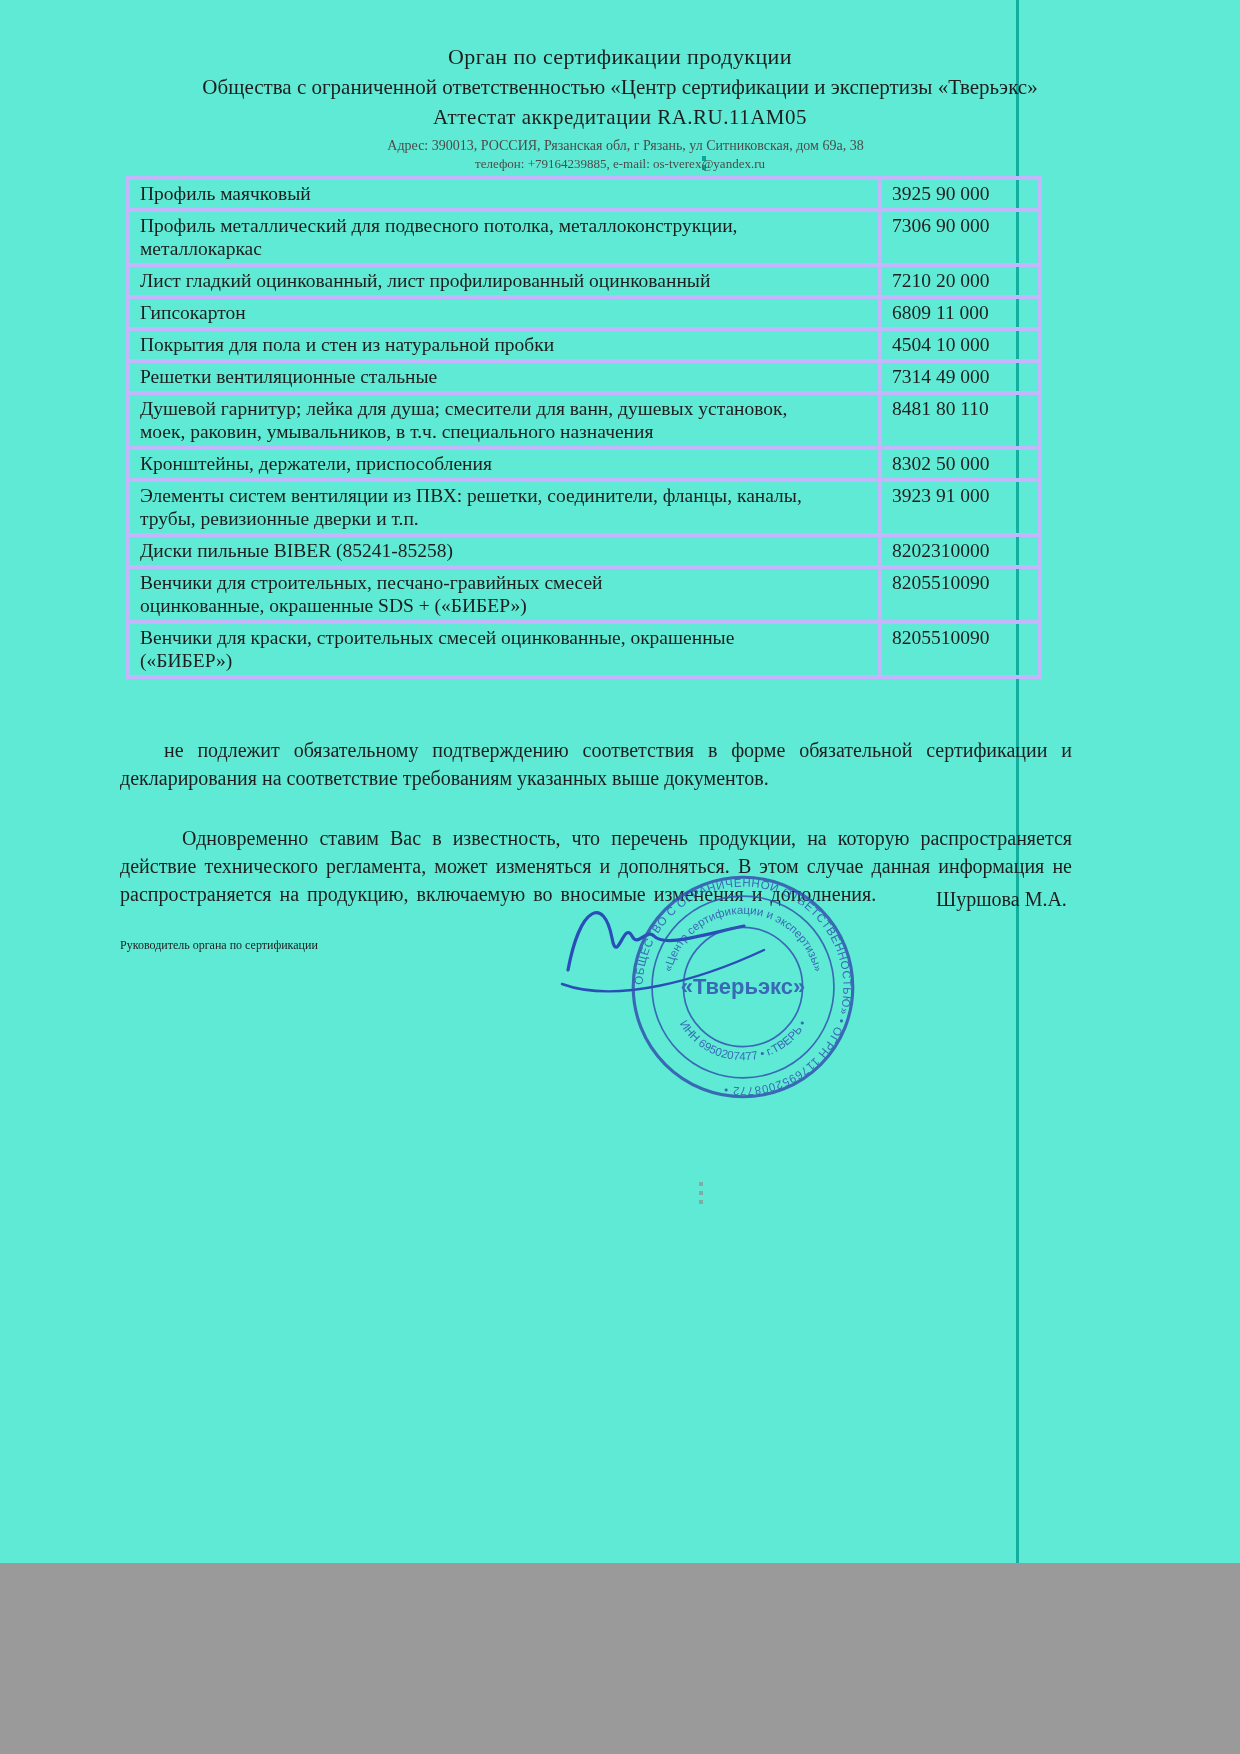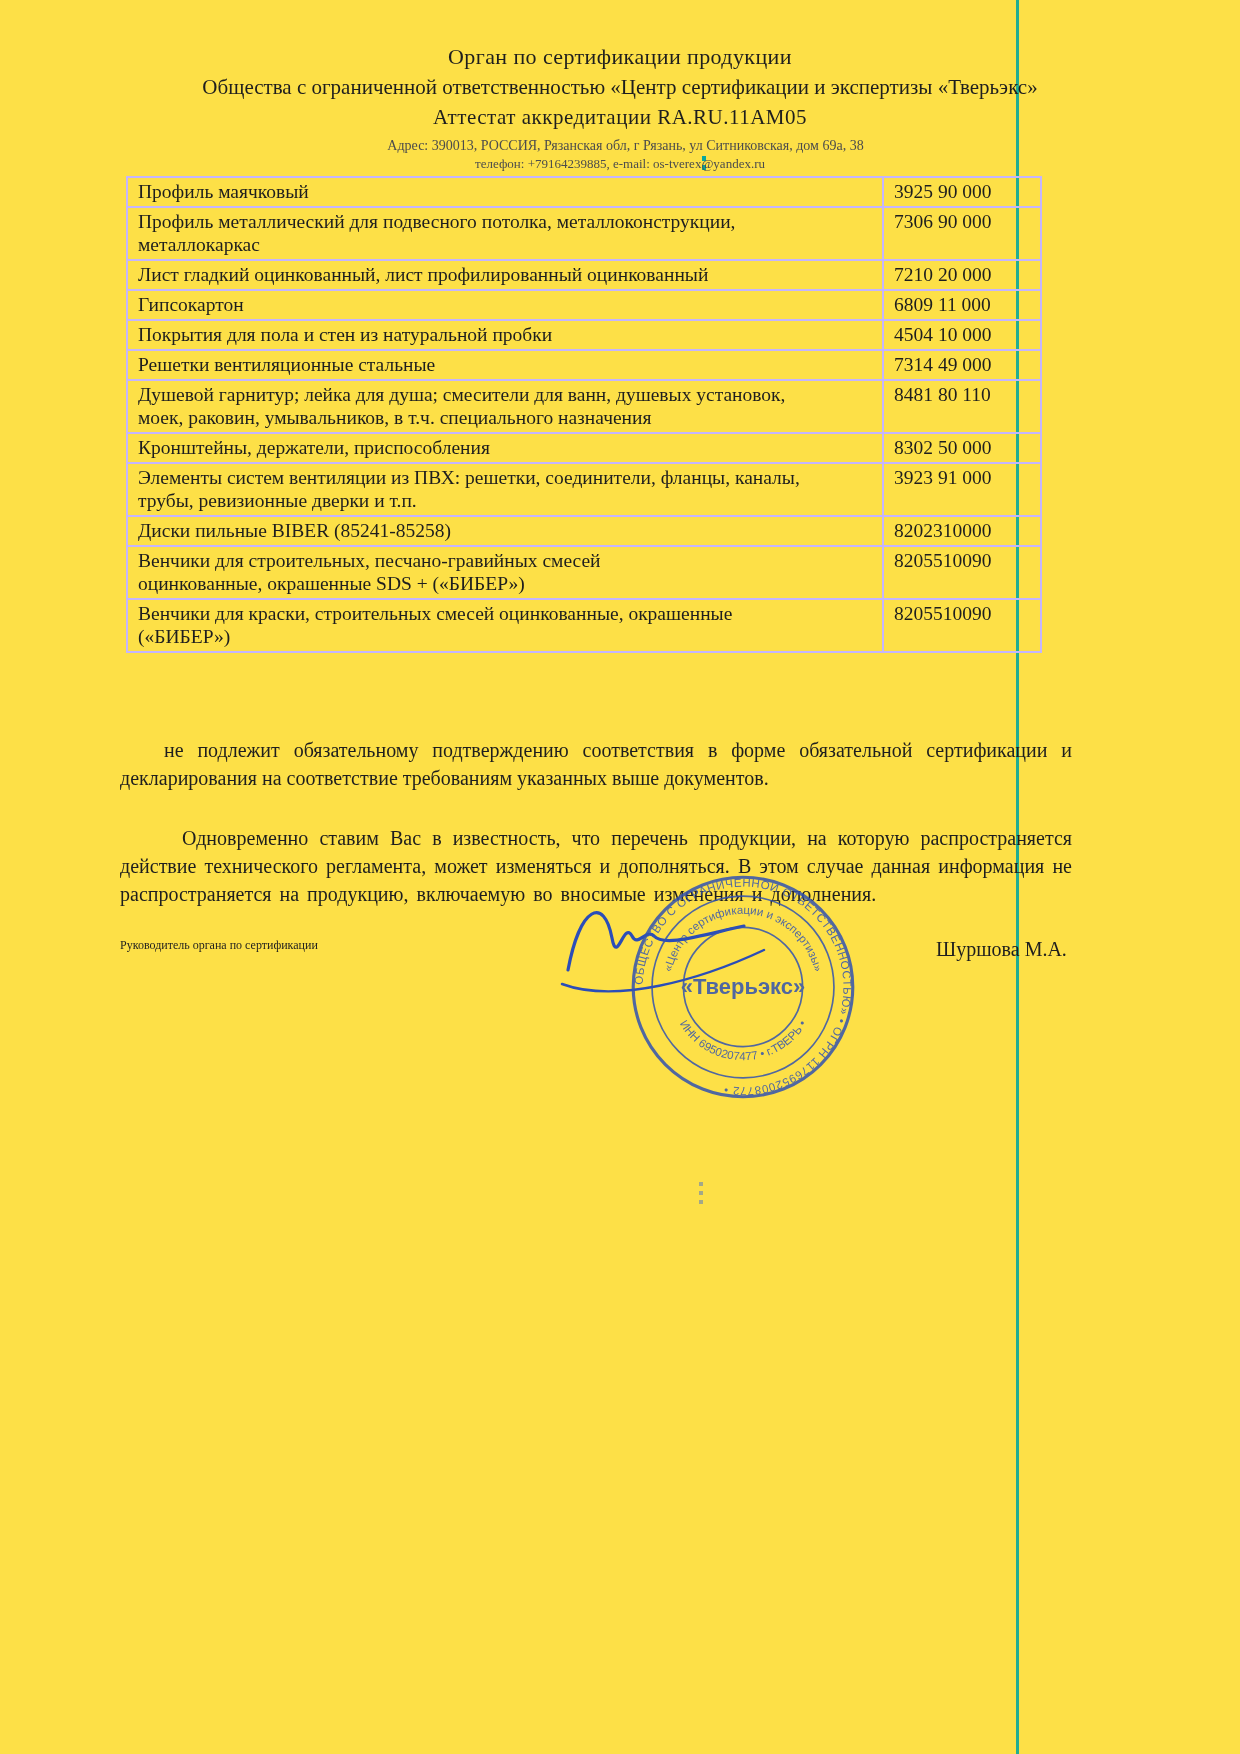--- a/index.html
+++ b/index.html
@@ -1,18 +1,18 @@
 <!DOCTYPE html>
 <html><head>
 <meta charset="utf-8">
 <style>
   html,body { margin:0; padding:0; background:#9a9a9a; }
   .page {
-    position:relative; width:1240px; height:1754px; margin:0 auto;
-    background:#fde047; overflow:hidden;
+    position:relative; width:1240px; height:1563px; margin:0 auto;
+    background:#5eead4; overflow:hidden;
     font-family:"Liberation Serif","DejaVu Serif",serif; color:#1e1e1e;
   }
 
   
   .scan-line { position:absolute; left:1016px; top:0; width:3px; height:1754px; background:#0aa79a; opacity:.9; }
   .artifact { position:absolute; width:4px; }
   .artifact.teal { left:702px; top:156px; height:18px;
     background:repeating-linear-gradient(180deg,#0aa79a 0 5px,transparent 5px 9px); }
   .artifact.gray { left:699px; top:1182px; height:24px;
     background:repeating-linear-gradient(180deg,#8d9a99 0 4px,transparent 4px 9px); opacity:.8; }
@@ -24,35 +24,35 @@
   .h3 { font-size:21px; margin-top:5px; letter-spacing:.5px; }
   .h4 { font-size:14px; margin-top:8px; color:#4c4c4c;margin-left:11px; }
   .h5 { font-size:13px; margin-top:2px; color:#4c4c4c; }
 
   
   .doc-table {
     position:absolute; top:176px; left:126px; width:916px;
     border-collapse:collapse; table-layout:fixed;
   }
   .doc-table td {
-    border:2px solid #c4b5fd; vertical-align:top;
+    border:4px solid #c4b5fd; vertical-align:top;
     font-size:19.5px; line-height:23px; padding:2px 8px 3px 10px;
   }
   .doc-table td.desc { white-space:pre-wrap; }
   .doc-table td.code { width:138px;border-radius:15px; }
   .doc-table tr.tall-row td { height:70px; }
 
   
   .para { position:absolute; left:120px; width:952px; font-size:20px; line-height:28px; text-align:justify; }
   .para-1 { top:736px; text-indent:44px; }
   .para-2 { top:824px; text-indent:62px; word-spacing:3px; }
 
   
   .sig-role { position:absolute; left:120px; top:938px; font-size:12px; }
-  .sig-name { position:absolute; left:936px; top:938px; font-size:20px; }
+  .sig-name { position:absolute; left:936px; top:888px; font-size:20px; }
   .sig-svg  { position:absolute; left:558px; top:892px; }
   .stamp    { position:absolute; left:628px; top:872px; opacity:.85; }
   .stamp text { font-family:"Liberation Sans","DejaVu Sans",sans-serif; }
 </style>
 </head>
 <body>
 
 <div class="page">
 
   <div class="scan-line"></div>

